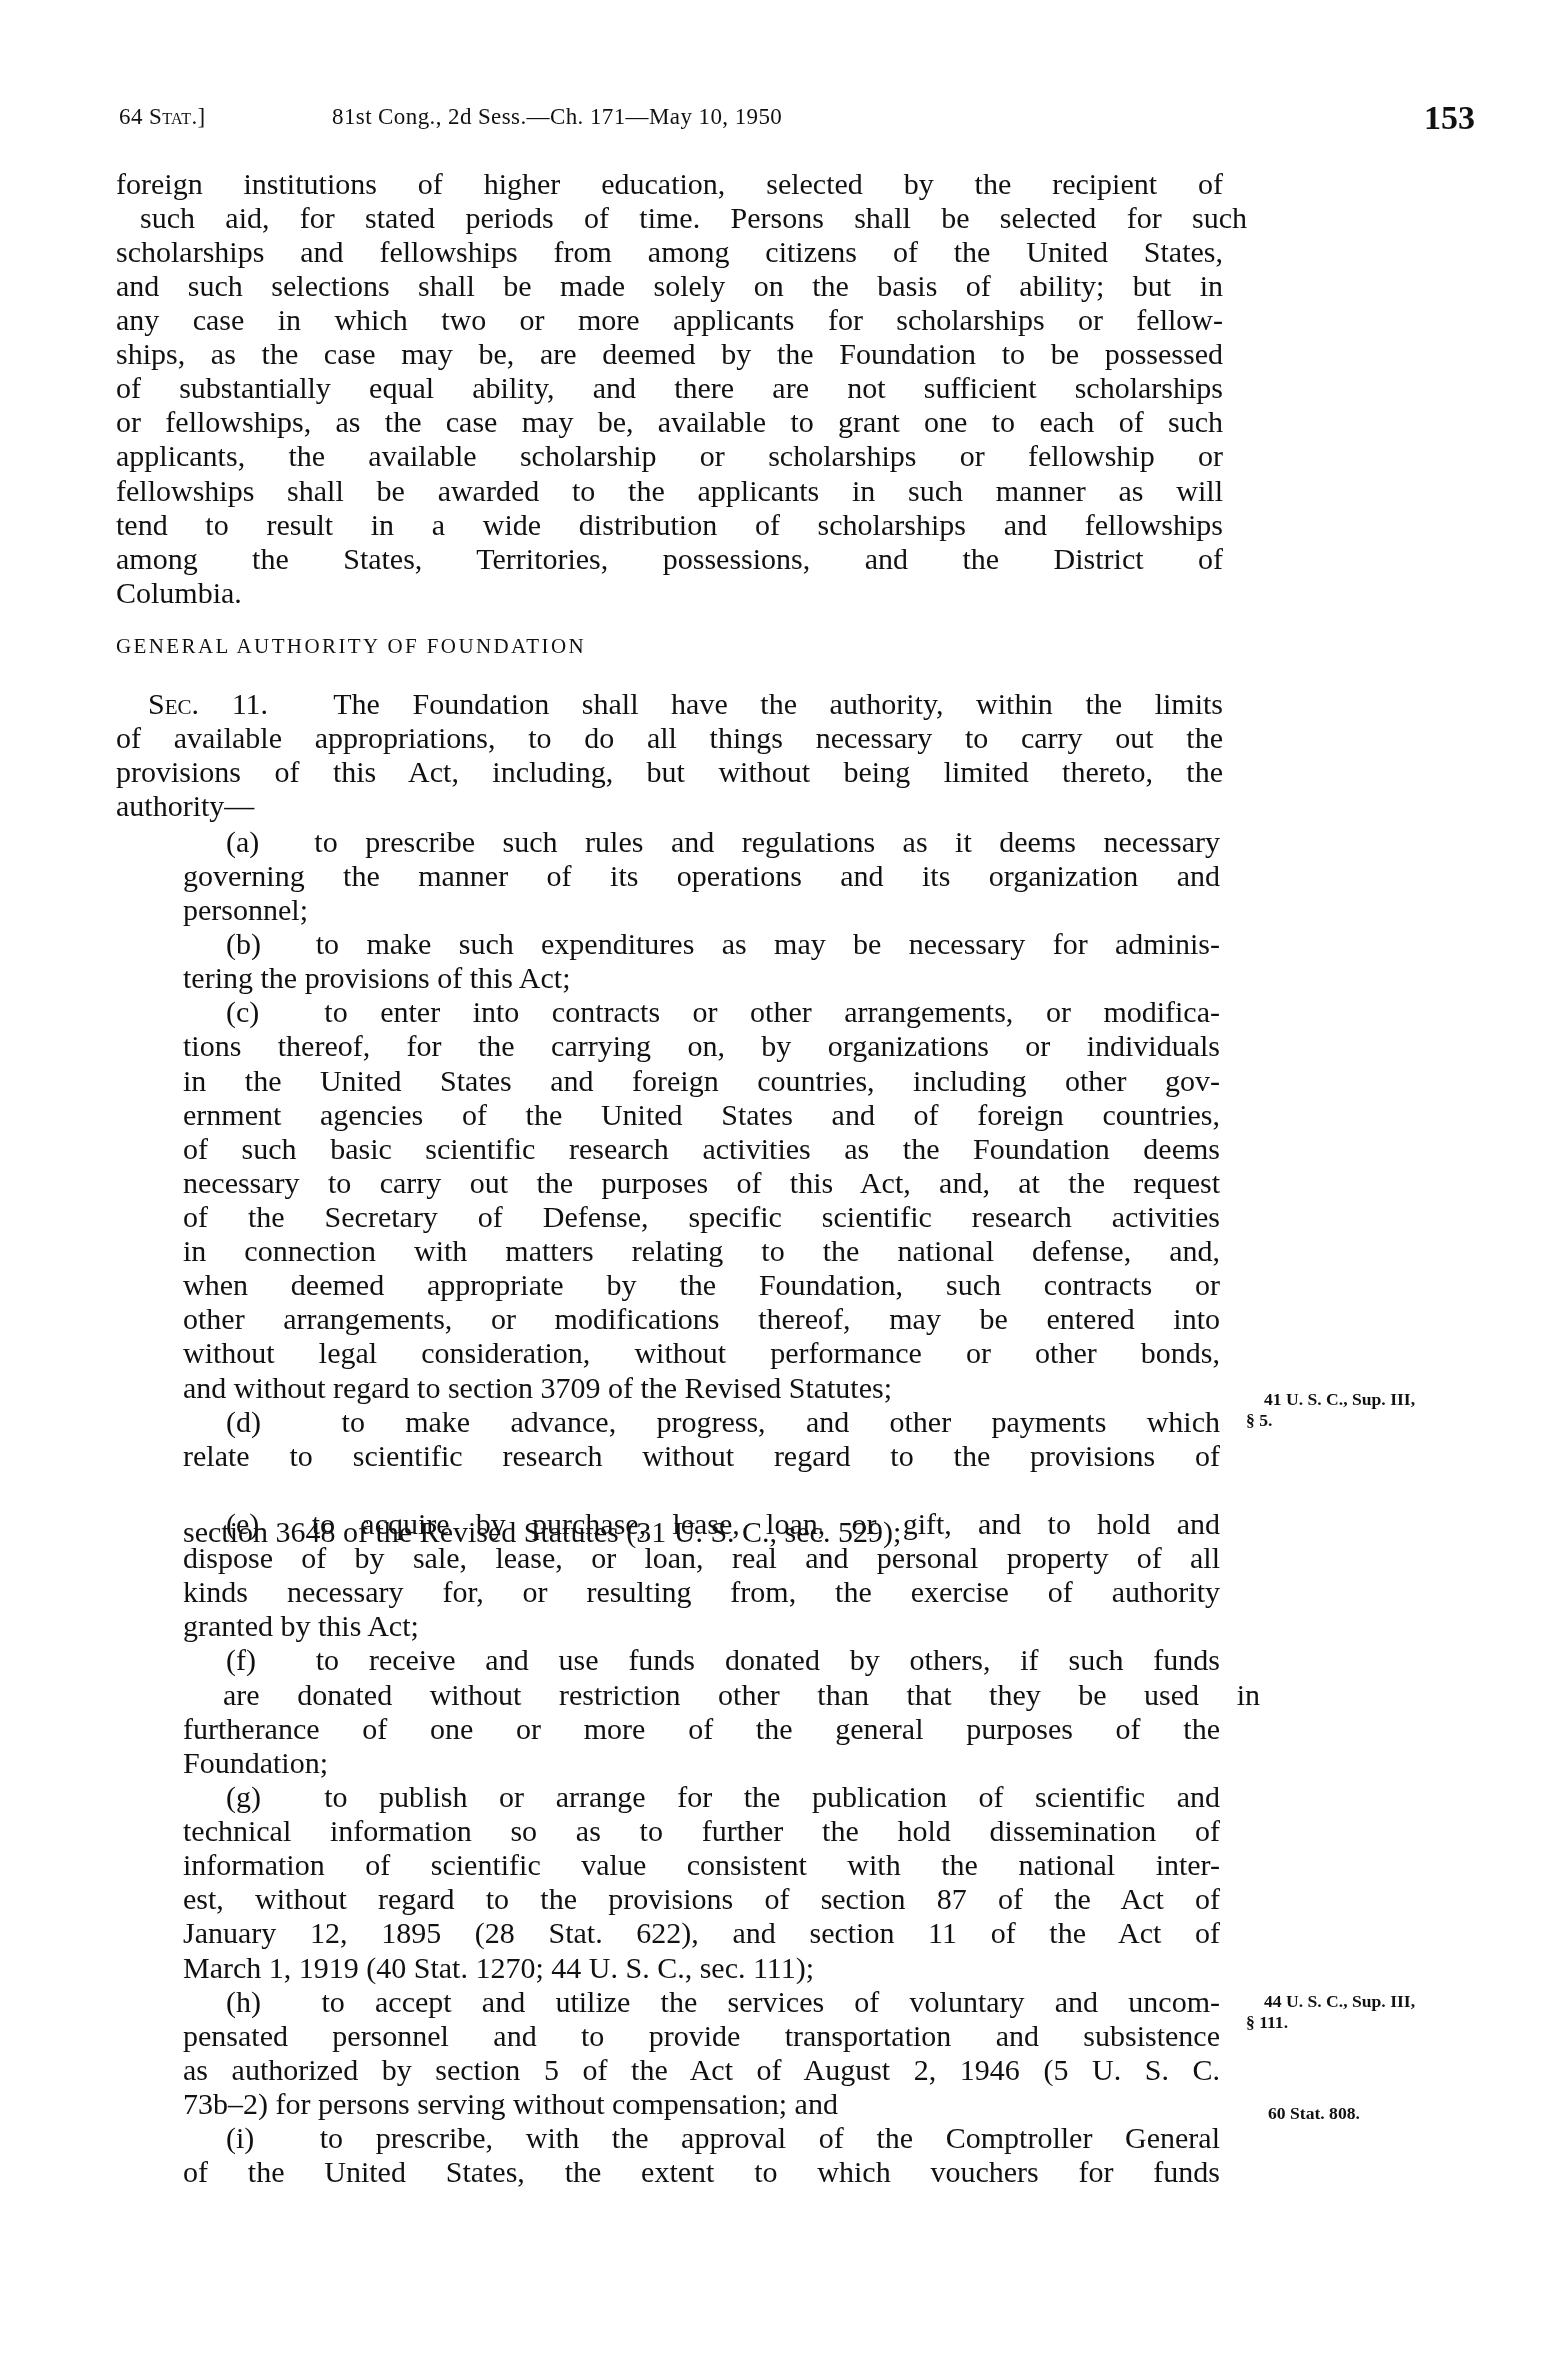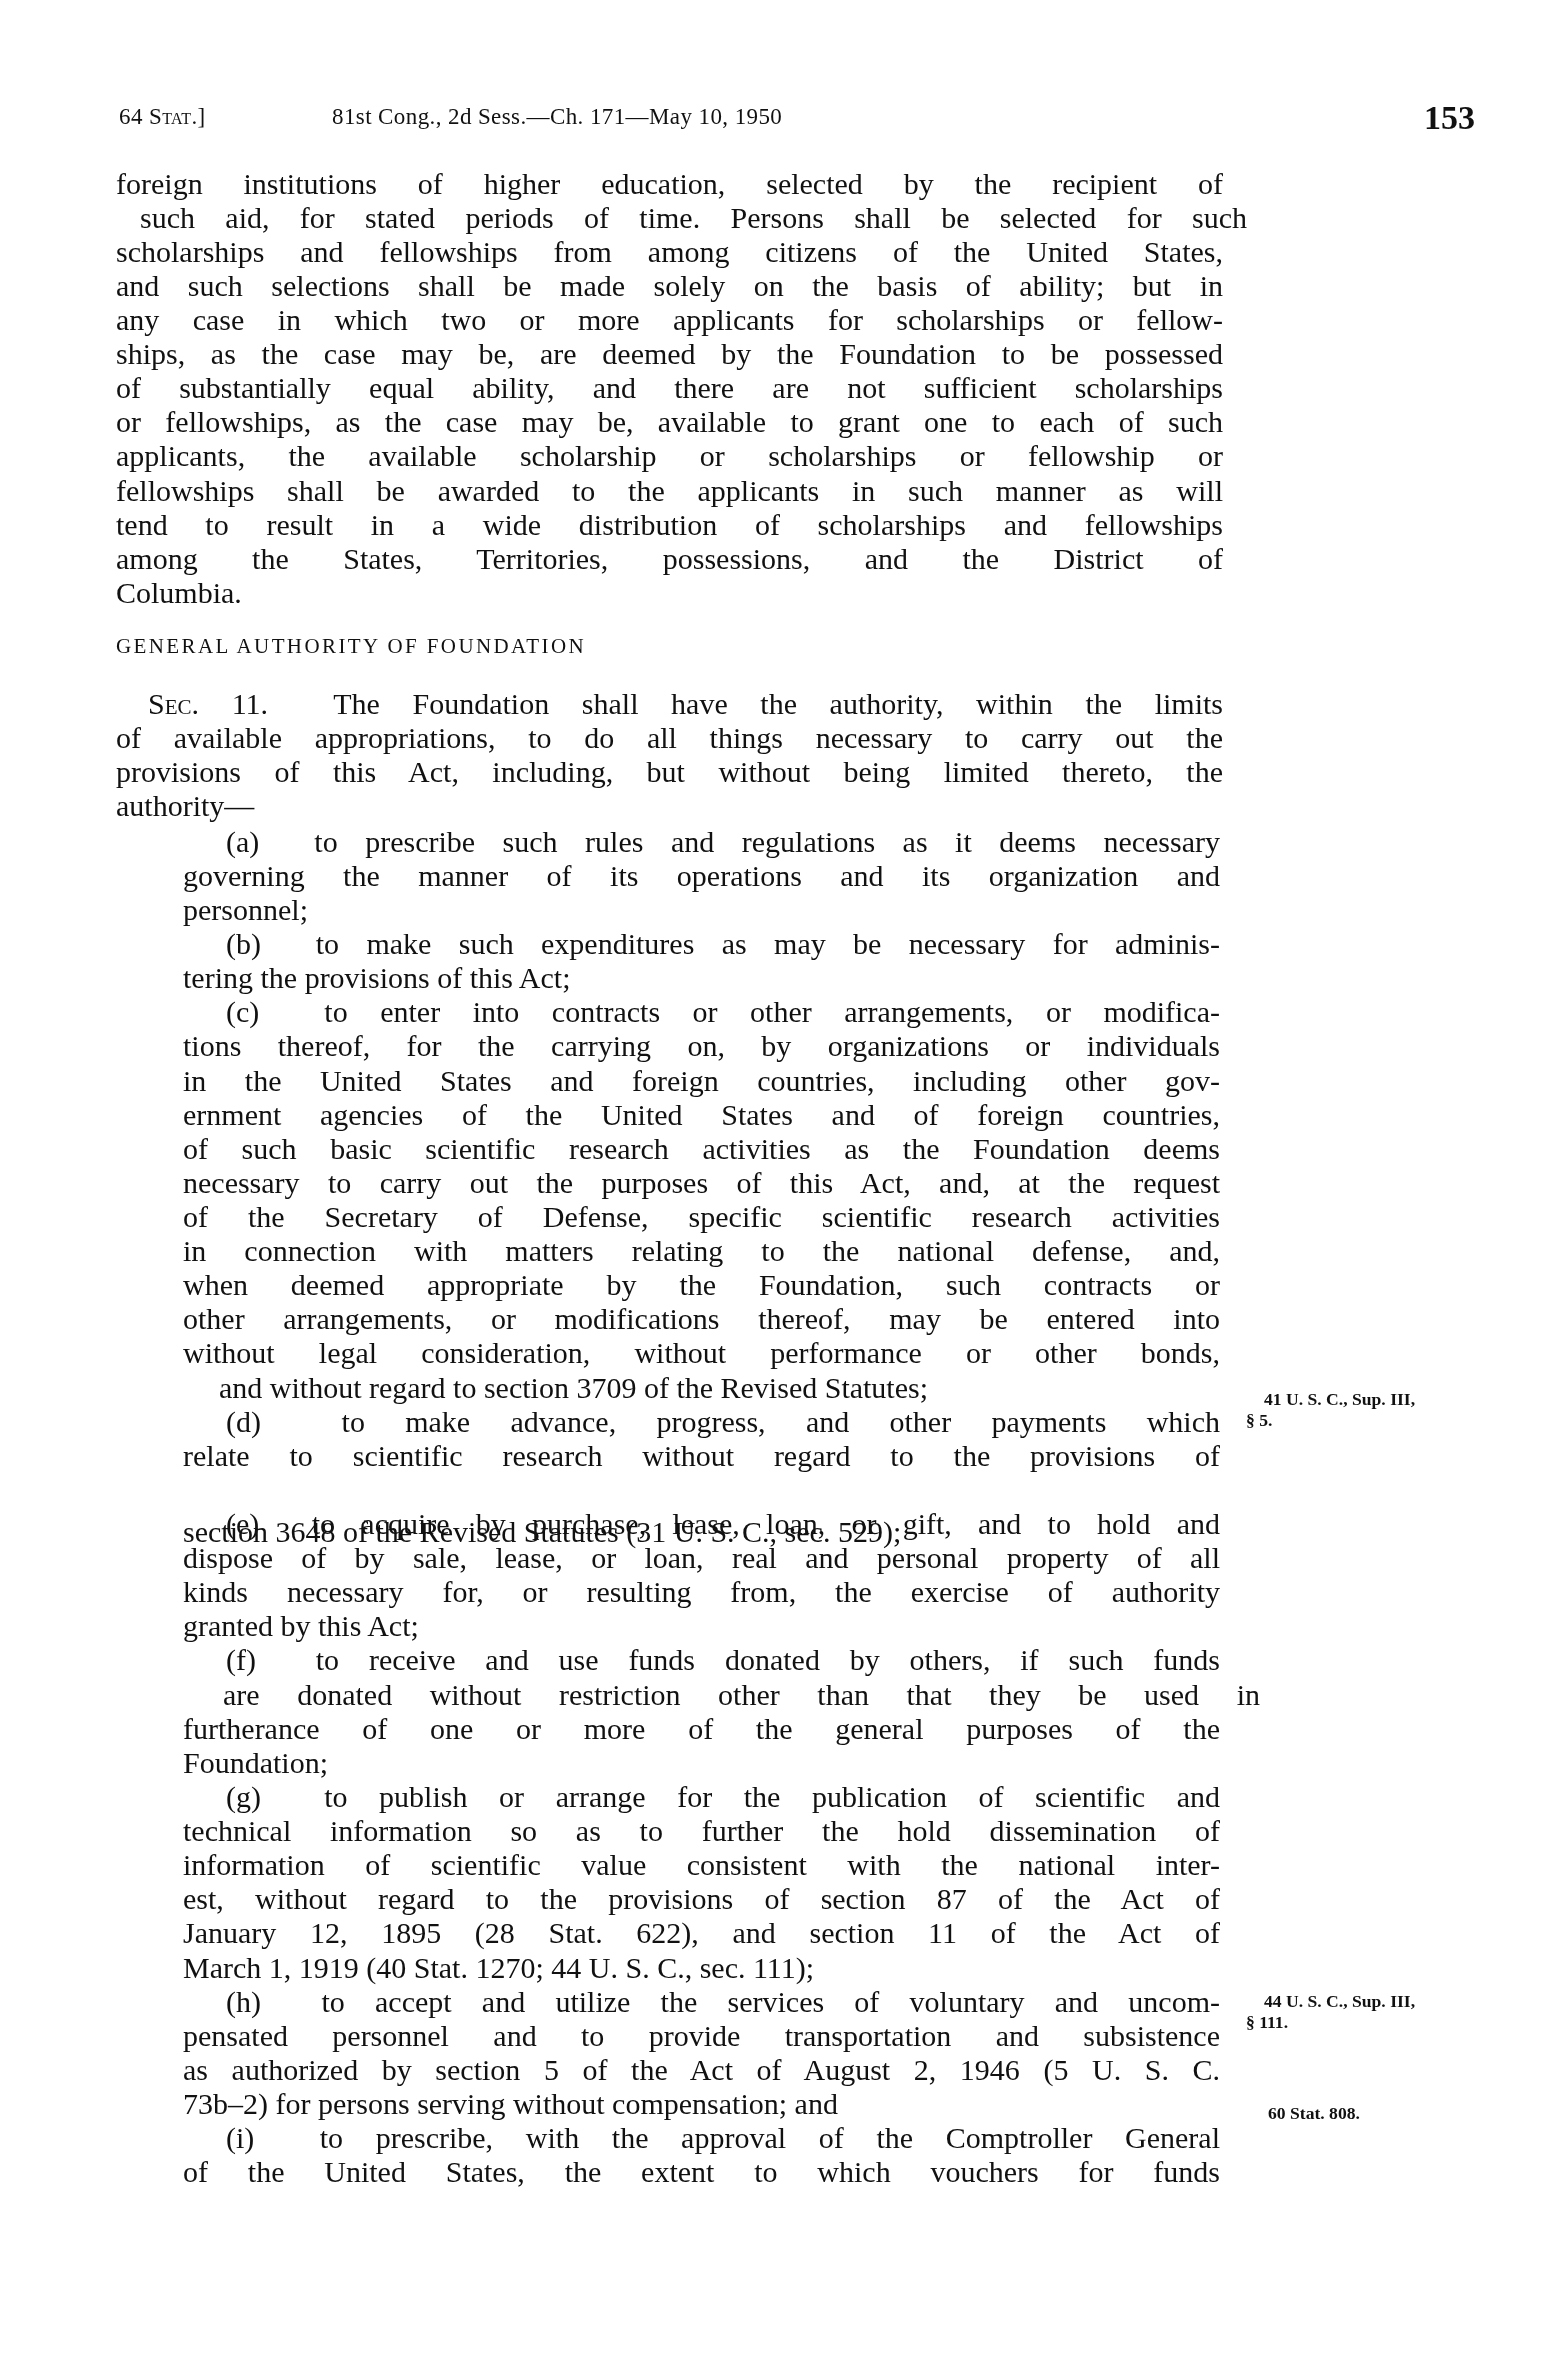--- a/index.html
+++ b/index.html
@@ -62,21 +62,21 @@
     <div class="line col-b" style="top: 1029px;">tions thereof, for the carrying on, by organizations or individuals</div>
     <div class="line col-b" style="top: 1064px;">in the United States and foreign countries, including other gov-</div>
     <div class="line col-b" style="top: 1098px;">ernment agencies of the United States and of foreign countries,</div>
     <div class="line col-b" style="top: 1132px;">of such basic scientific research activities as the Foundation deems</div>
     <div class="line col-b" style="top: 1166px;">necessary to carry out the purposes of this Act, and, at the request</div>
     <div class="line col-b" style="top: 1200px;">of the Secretary of Defense, specific scientific research activities</div>
     <div class="line col-b" style="top: 1234px;">in connection with matters relating to the national defense, and,</div>
     <div class="line col-b" style="top: 1268px;">when deemed appropriate by the Foundation, such contracts or</div>
     <div class="line col-b" style="top: 1302px;">other arrangements, or modifications thereof, may be entered into</div>
     <div class="line col-b" style="top: 1336px;">without legal consideration, without performance or other bonds,</div>
-    <div class="line col-b last" style="top: 1371px; margin-left: 36px;">and without regard to section 3709 of the Revised Statutes;</div>
+    <div class="line col-b last" style="top: 1371px;">and without regard to section 3709 of the Revised Statutes;</div>
     <div class="line col-b-ind" style="top: 1405px;"><span>(d)&nbsp;&nbsp;</span><span>to make advance, progress, and other payments which</span></div>
     <div class="line col-b" style="top: 1439px;">relate to scientific research without regard to the provisions of</div>
     <div class="line col-b last" style="top: 1473px; margin-top: 42px;">section 3648 of the Revised Statutes (31 U. S. C., sec. 529);</div>
     <div class="line col-b-ind" style="top: 1507px;"><span>(e)&nbsp;&nbsp;</span><span>to acquire by purchase, lease, loan, or gift, and to hold and</span></div>
     <div class="line col-b" style="top: 1541px;">dispose of by sale, lease, or loan, real and personal property of all</div>
     <div class="line col-b" style="top: 1575px;">kinds necessary for, or resulting from, the exercise of authority</div>
     <div class="line col-b last" style="top: 1609px;">granted by this Act;</div>
     <div class="line col-b-ind" style="top: 1643px;"><span>(f)&nbsp;&nbsp;</span><span>to receive and use funds donated by others, if such funds</span></div>
     <div class="line col-b" style="top: 1678px; margin-left: 40px;">are donated without restriction other than that they be used in</div>
     <div class="line col-b" style="top: 1712px;">furtherance of one or more of the general purposes of the</div>

